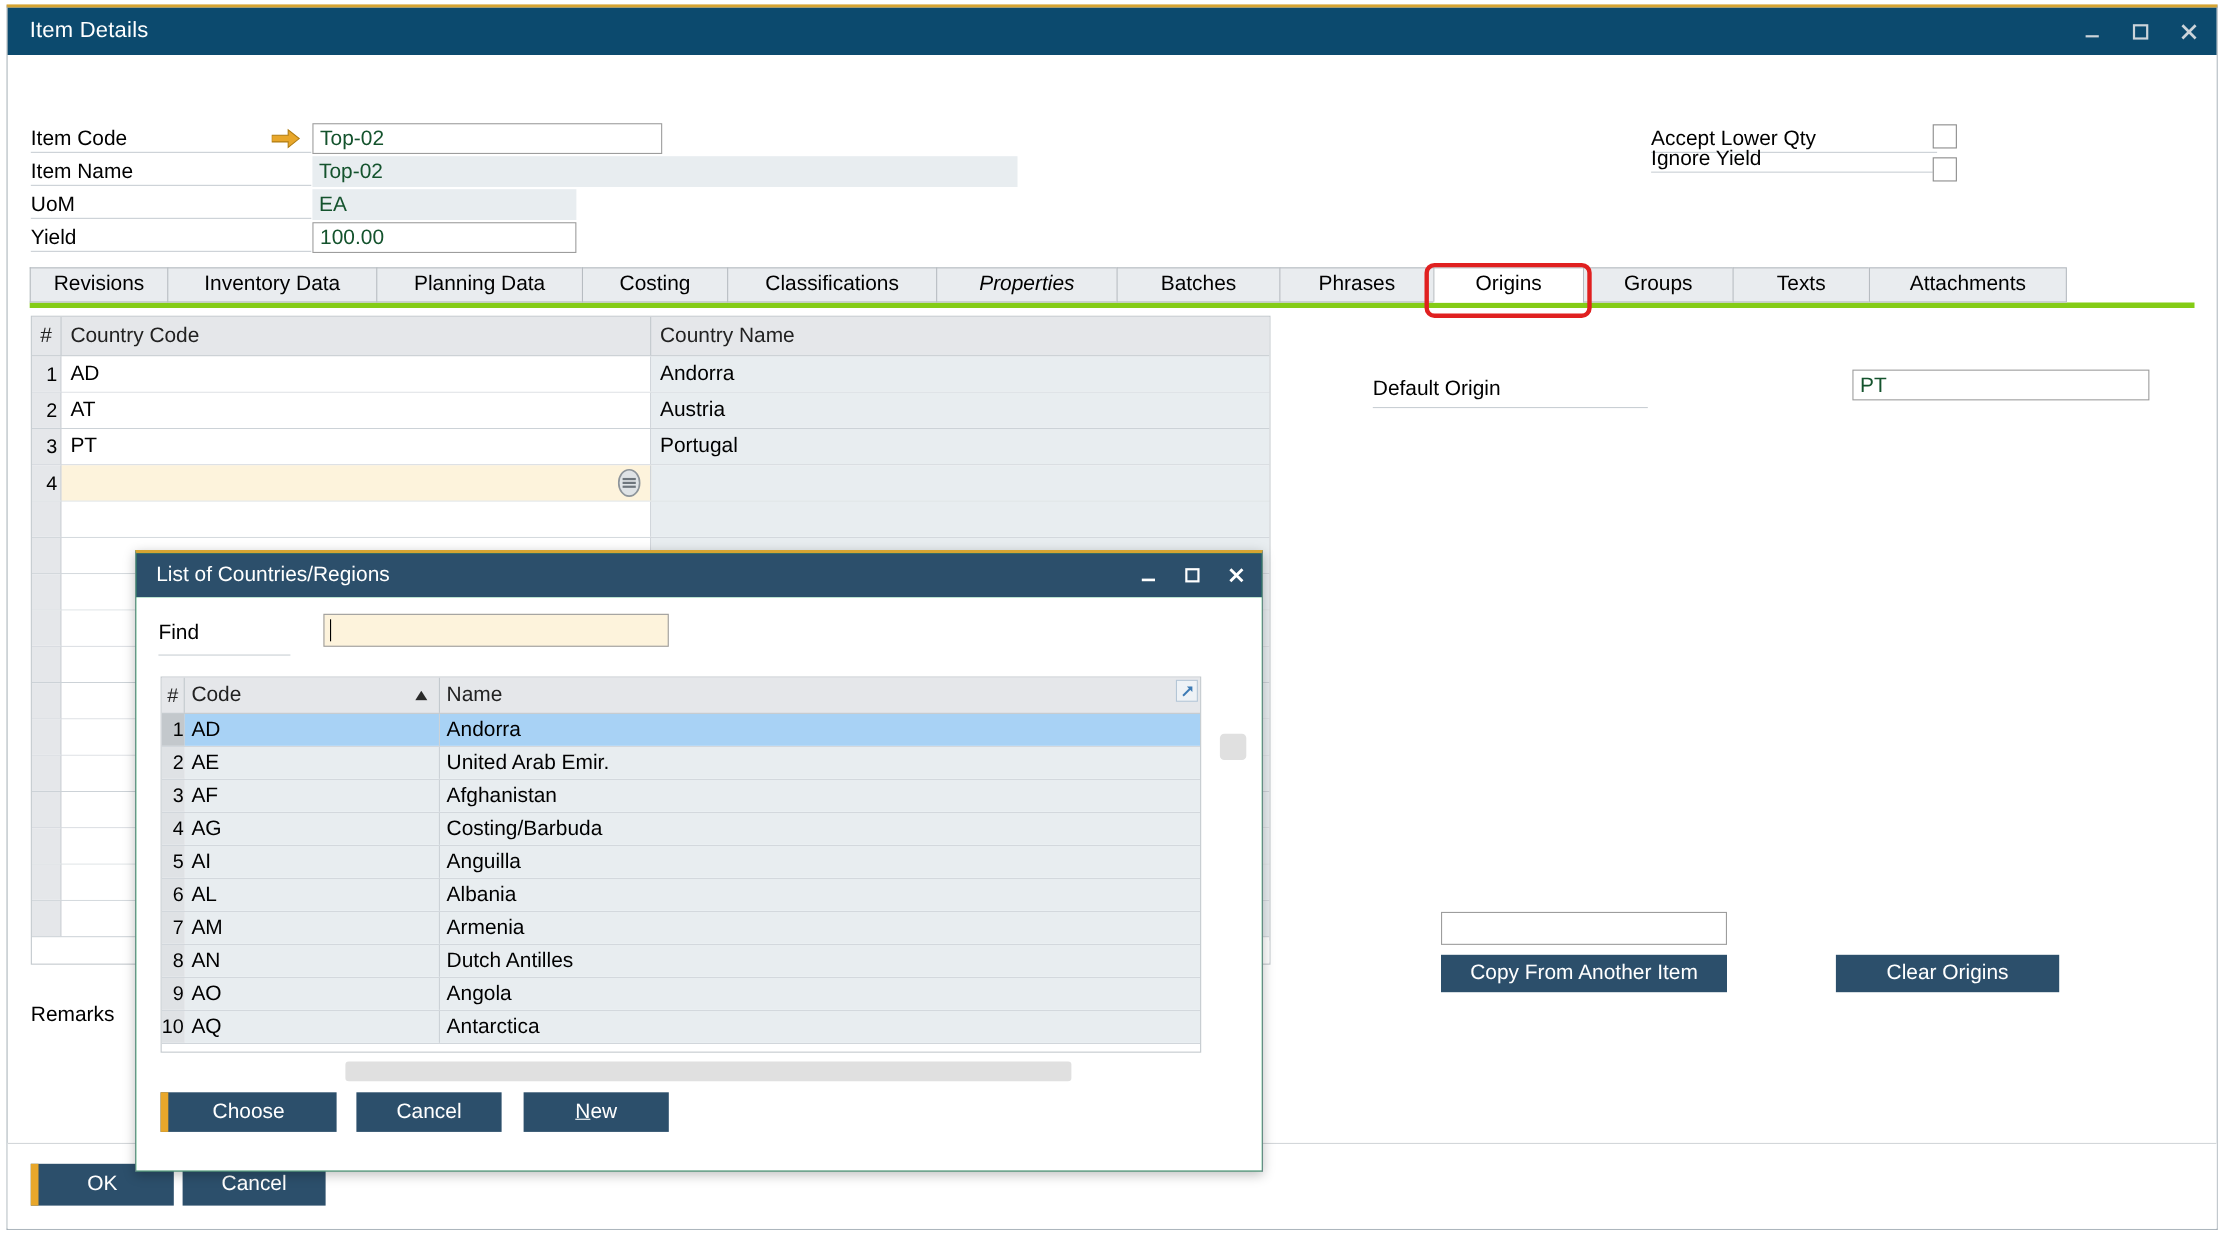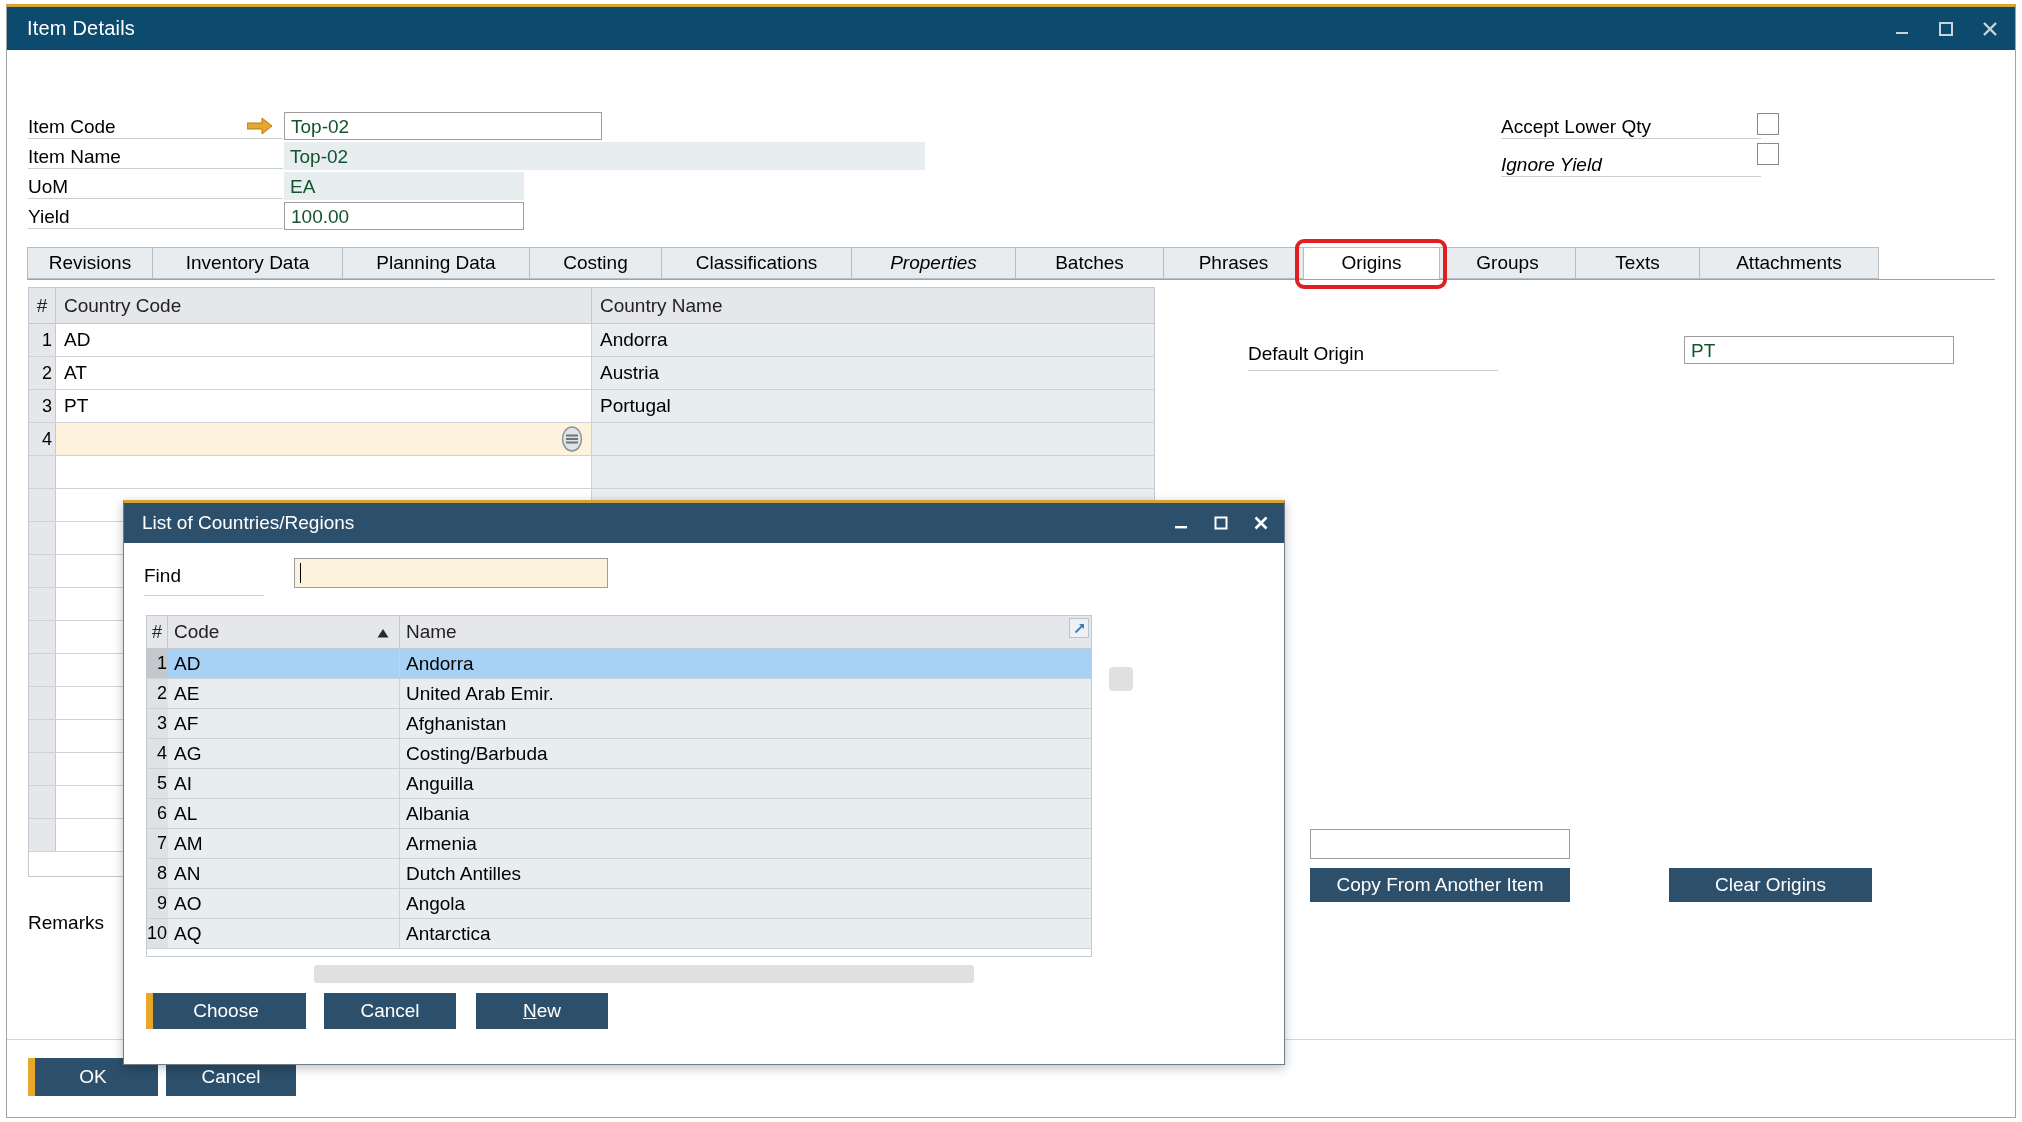--- a/index.html
+++ b/index.html
@@ -108,21 +108,21 @@
     cursor: pointer;
   }
 
   
   #tabstrip {
     position: absolute;
     left: 20px; top: 198px;
     width: 1968px; height: 32px;
     display: flex;
     align-items: flex-end;
-    border-bottom: 1px solid #84cc16;
+    border-bottom: 5px solid #84cc16;
   }
   .tab {
     height: 32px;
     background: #e9ecef;
     border: 1px solid #b7bcc1;
     border-right: none;
     display: flex; align-items: center; justify-content: center;
     font-size: 19px;
     color: #000;
     cursor: pointer;
@@ -259,21 +259,21 @@
     position: absolute;
     left: 21px; top: 862px;
     font-size: 19px;
     color: #000;
   }
 
   
   #modal {
     position: absolute;
     left: 116px; top: 450px;
-    width: 1162px; height: 565px;
+    width: 1025px; height: 565px;
     background: #22c55e;
     border: 1px solid #6f7d8a;
     border-top: 3px solid #d6a432;
     box-shadow: 0 3px 10px rgba(0,0,0,.25);
     z-index: 50;
     display: flex; flex-direction: column;
   }
   #modal-titlebar {
     height: 40px;
     background: #2c4f6b;
@@ -498,21 +498,21 @@
       <span class="label-underline" style="width:255px;"></span>
     </div>
     <div class="input-box" style="left:277px; top:152px; width:240px;">100.00</div>
 
     <div class="field-row" style="left:1494px; top:62px;">
       <span class="field-label">Accept Lower Qty</span>
       <span class="label-underline" style="width:260px;"></span>
     </div>
     <div class="cb-box" style="left:1750px; top:63px;"></div>
 
-    <div class="field-row" style="left:1494px; top:100px;font-style:italic;">
+    <div class="field-row" style="left:1494px; top:80px;">
       <span class="field-label">Ignore Yield</span>
       <span class="label-underline" style="width:260px;"></span>
     </div>
     <div class="cb-box" style="left:1750px; top:93px;"></div>
 
     <div id="tabstrip">
         <div class="tab" style="width: 125px;">
           <span>Revisions</span>
         </div>
         <div class="tab" style="width: 190px;">

